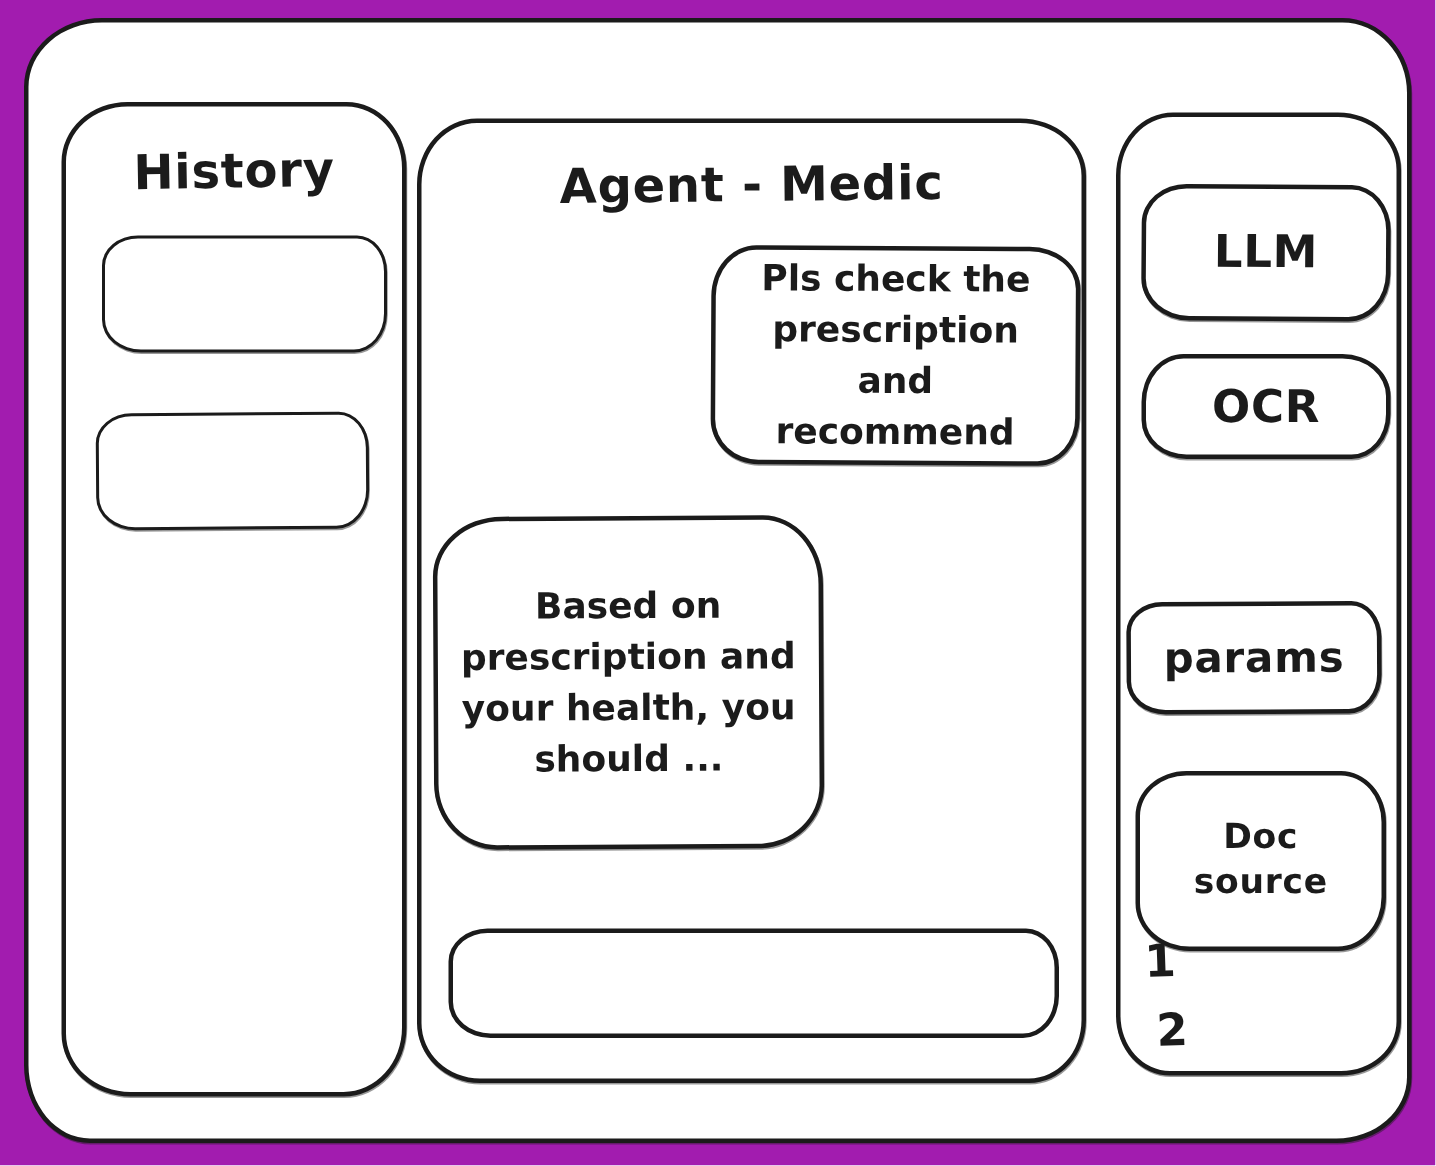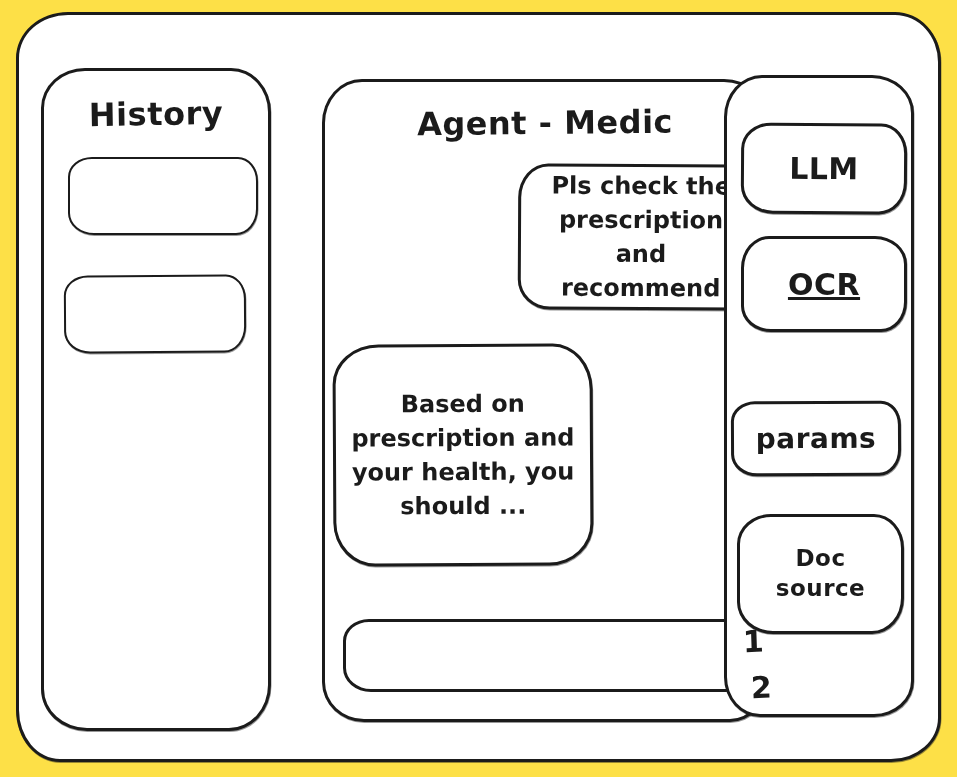--- a/index.html
+++ b/index.html
@@ -1,34 +1,34 @@
 <!DOCTYPE html>
 <html><head>
 <meta charset="utf-8">
 <style>
   html,body{margin:0;padding:0;background:#ffffff;}
   .stage{
-    position:relative; width:957px; height:777px; background:#fde047;
+    position:relative; width:957px; height:777px; background:#a21caf;
     font-family:"DejaVu Sans", sans-serif; color:#1b1b1b; overflow:hidden;
   }
   .sketch{
     border:3px solid #1b1b1b; background:#ffffff;
     box-shadow:0.5px 1px 0 0 rgba(27,27,27,.45);
   }
   .app{
     position:absolute; left:16px; top:12px; width:919px; height:744px;
     border-radius:52px 46px 50px 44px / 46px 50px 44px 52px;
   }
   
   .panel{position:absolute;}
   .history{ left:22px; top:53px; width:224px; height:657px;
     border-radius:44px 40px 42px 46px / 40px 44px 46px 42px; }
   .chat{ left:259px; top:64px; width:440px; height:637px;
-    border-radius:40px 44px 38px 42px / 44px 38px 42px 40px;margin-left:44px; }
-  .tools{ left:705px; top:60px; width:184px; height:636px;
+    border-radius:40px 44px 38px 42px / 44px 38px 42px 40px; }
+  .tools{ left:725px; top:60px; width:184px; height:636px;
     border-radius:38px 42px 40px 36px / 42px 38px 36px 40px; }
 
   .panel-title{
     margin:0; text-align:center; font-weight:bold; letter-spacing:.5px;
     transform:rotate(-1deg);
   }
   .history .panel-title{ font-size:32px; margin-top:24px; }
   .chat .panel-title{ font-size:32px; margin-top:22px; transform:rotate(-0.6deg); }
 
   .hist-item{ position:absolute; border-width:2.5px;
@@ -57,22 +57,22 @@
   .tool{
     position:absolute; display:flex; align-items:center; justify-content:center;
     text-align:center; font-weight:bold; letter-spacing:.5px; cursor:pointer;
     border:3px solid #1b1b1b; background:#ffffff; color:#1b1b1b;
     font-family:"DejaVu Sans", sans-serif;
     box-shadow:0.5px 1px 0 0 rgba(27,27,27,.45);
     padding:0; box-sizing:border-box;
   }
   .tool-llm{ left:14px; top:45px; width:166px; height:91px; font-size:30px;
     border-radius:30px 26px 28px 32px / 26px 30px 32px 28px; transform:rotate(0.4deg); }
-  .tool-ocr{ left:14px; top:158px; width:166px; height:96px; font-size:30px;
-    border-radius:28px 32px 26px 30px / 32px 28px 30px 26px;text-decoration:underline; }
+  .tool-ocr{ left:14px; top:158px; width:166px; height:70px; font-size:30px;
+    border-radius:28px 32px 26px 30px / 32px 28px 30px 26px; }
   .tool-params{ left:4px; top:323px; width:170px; height:75px; font-size:28px;
     border-radius:24px 20px 22px 26px / 20px 24px 26px 22px; transform:rotate(-0.3deg);text-align:center; }
   .tool-docsource{ left:10px; top:436px; width:167px; height:120px; font-size:23px;
     line-height:1.3; border-radius:34px 30px 32px 36px / 30px 34px 36px 32px; }
   .tool-docsource span{ display:block; max-width:120px; }
 
   .annot{ position:absolute; font-weight:bold; font-size:30px; transform:rotate(-2deg); }
   .annot-1{ left:16px; top:546px; }
   .annot-2{ left:24px; top:592px; }
 </style>

